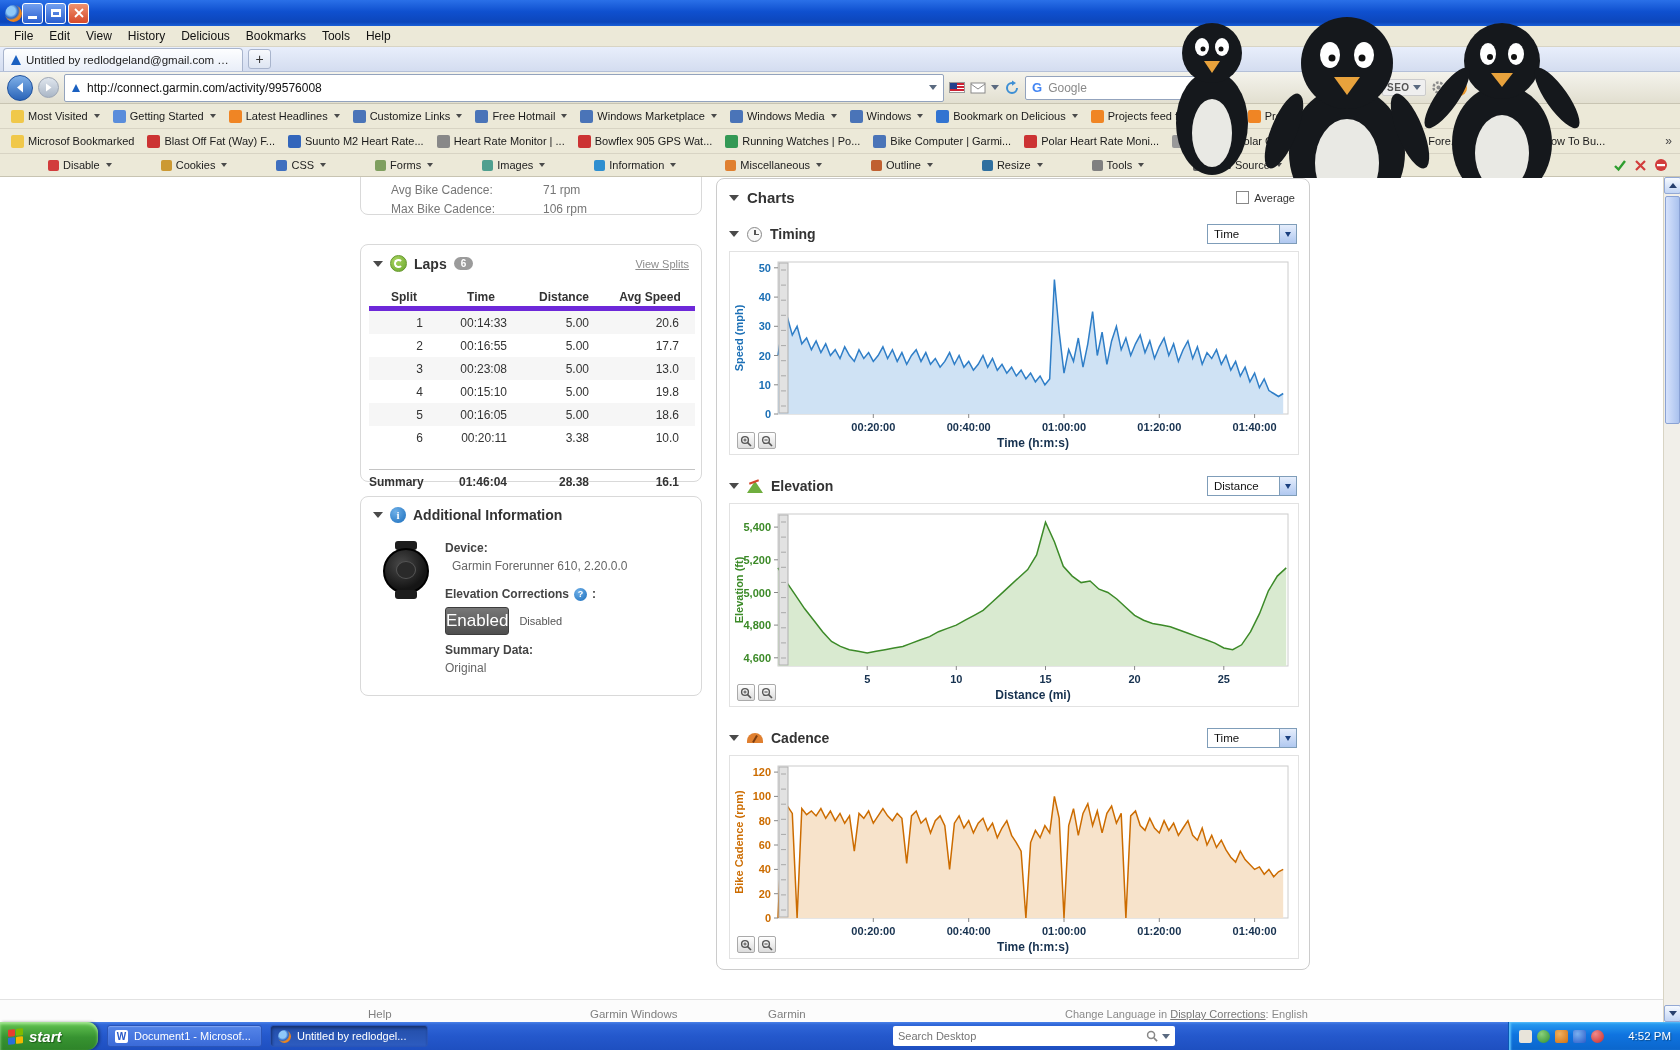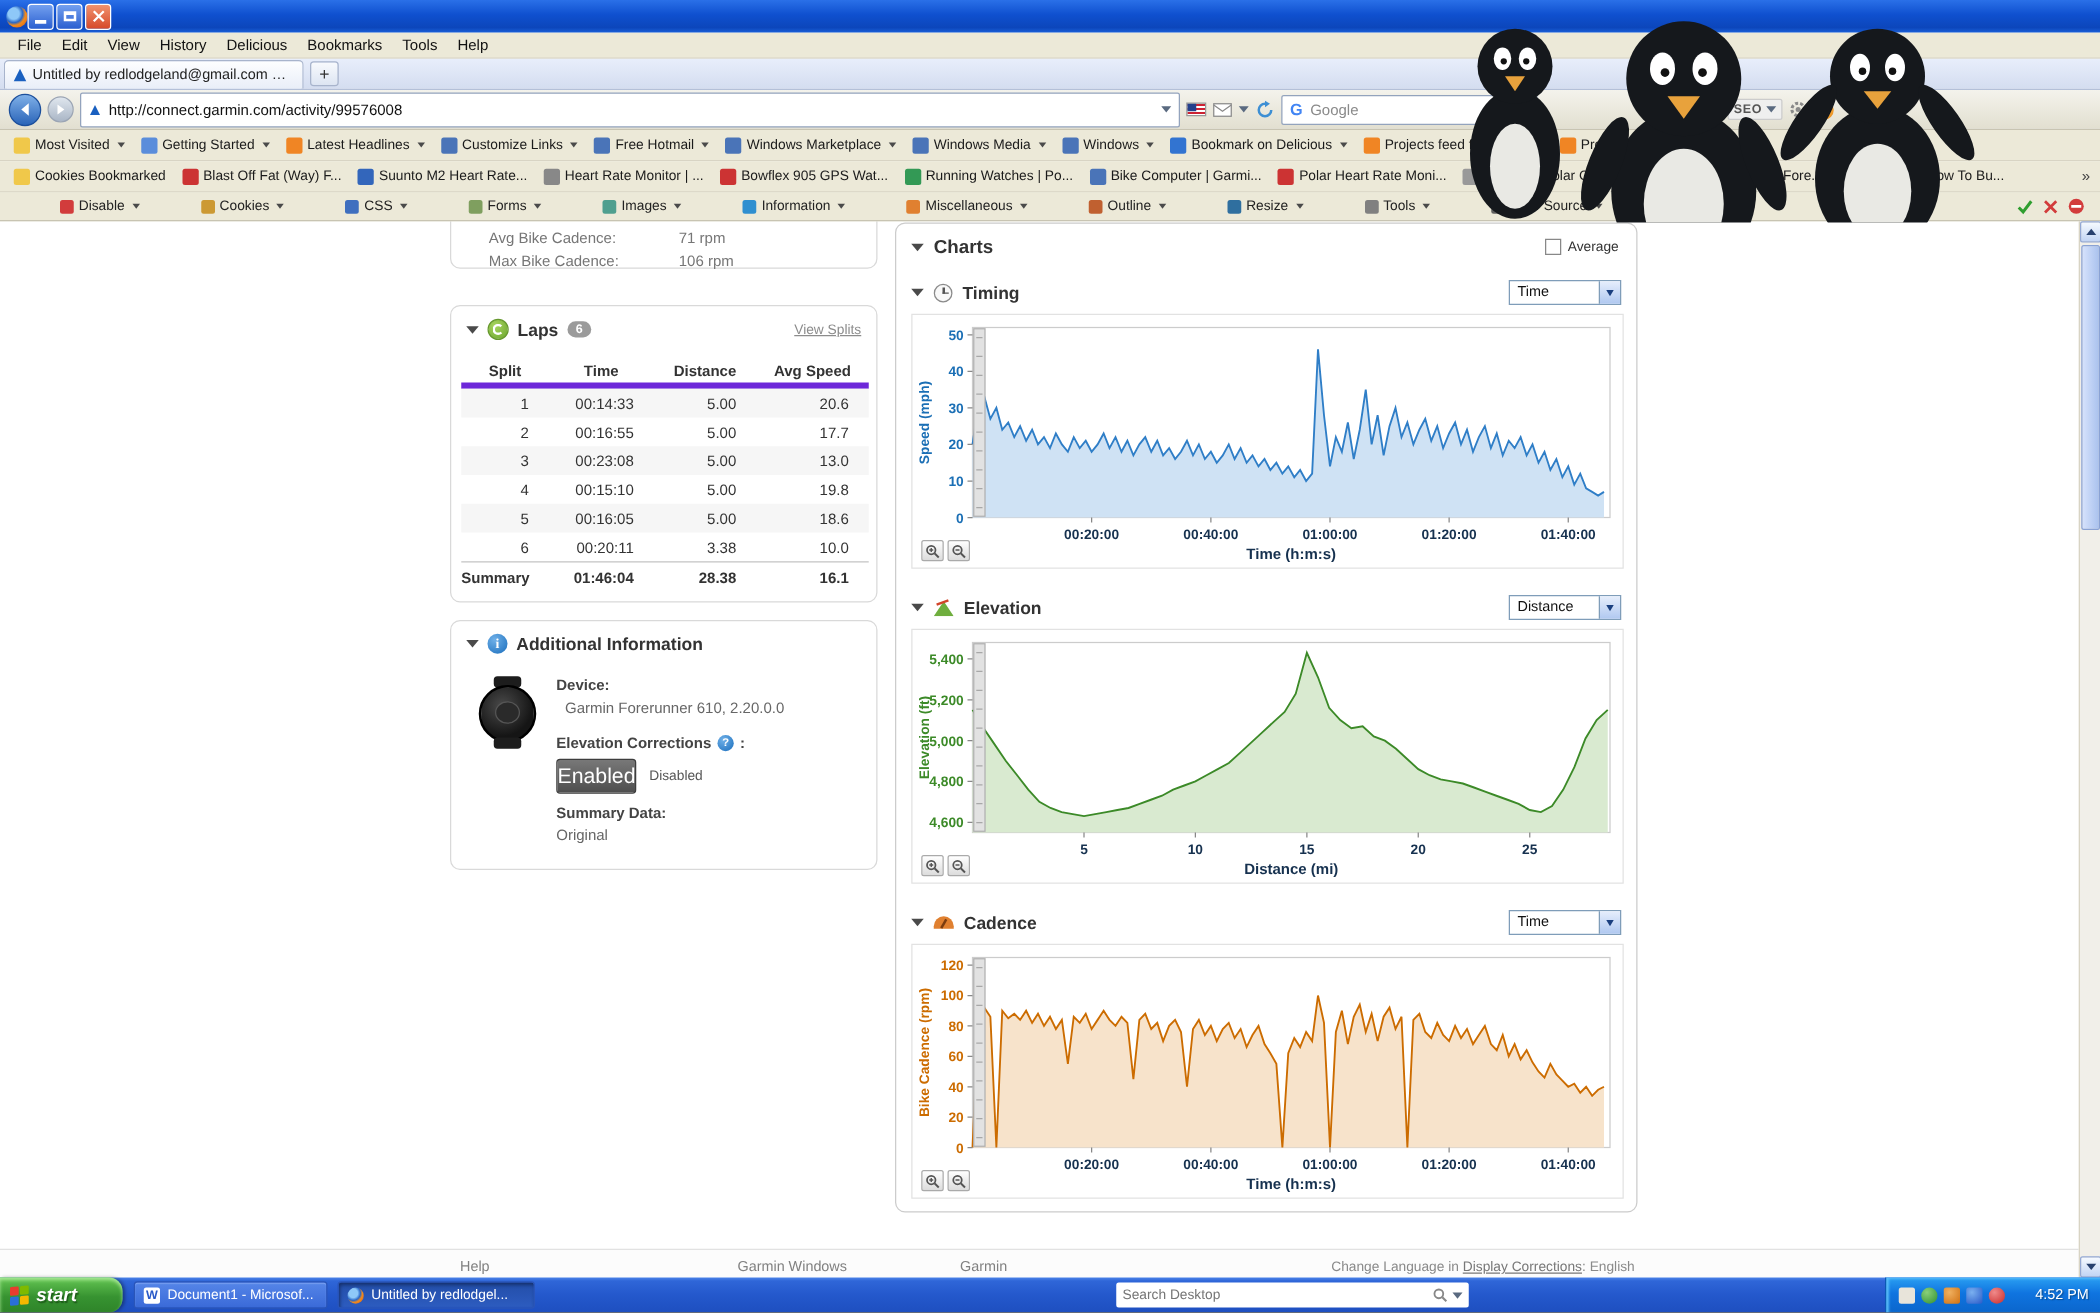--- a/index.html
+++ b/index.html
@@ -103,21 +103,21 @@
   .lapsicon { width:17px; height:17px; border-radius:50%; background:radial-gradient(circle at 35% 30%, #a8d45f, #7ab23a 75%);
     border:1px solid #66982e; display:flex; align-items:center; justify-content:center; }
   .lapsicon b { width:9px; height:9px; border:2px solid #fff; border-radius:50%; border-right-color:transparent; display:block; }
   #laps-table { position:absolute; left:8px; top:42px; width:326px; }
   .lrow { display:flex; height:23px; align-items:center; font-size:12px; color:#333; }
   .lrow .c1{width:70px;} .lrow .c2{width:84px;} .lrow .c3{width:82px;} .lrow .c4{width:90px;}
   .lhead { border-bottom:5px solid #6d28d9; height:24px; }
   .lhead span { font-weight:bold; text-align:center; }
   .lbody .lrow span, .lsum span { text-align:right; padding-right:16px; }
   .lbody > div:nth-of-type(odd) { background:#f6f6f6; }
-  .lsum { border-top:1px solid #c4c4c4; font-weight:bold; height:24px; }
+  .lsum { border-top:1px solid #c4c4c4; font-weight:bold; height:24px;margin-top:20px; }
 
   
   #addl-card { left:360px; top:319px; width:342px; height:200px; }
   .infoicon { width:16px; height:16px; border-radius:50%; background:radial-gradient(circle at 35% 30%, #6fb0e8, #2f7ec7 75%);
     color:#fff; font-size:11px; font-weight:bold; font-family:"Liberation Serif", serif;
     display:flex; align-items:center; justify-content:center; }
   .helpicon { width:13px; height:13px; border-radius:50%; background:radial-gradient(circle at 35% 30%, #6fb0e8, #2f7ec7 75%);
     color:#fff; font-size:9px; font-weight:bold; display:flex; align-items:center; justify-content:center; }
   .addl-lbl { position:absolute; font-size:12px; font-weight:bold; color:#444; }
   .addl-val { position:absolute; font-size:12px; color:#666; }
@@ -367,21 +367,21 @@
         <span>Projects feed from So...</span>
         <span class="caret"></span>
       </span>
     </div>
 
   <div id="bmrow2" class="bmbar">
     <span style="display:flex;flex:1;align-items:center;gap:1px;overflow:hidden;">
 
         <span class="bmitem">
           <span class="bmicon" style="background: rgb(240, 200, 74);"></span>
-          <span>Cookies Bookmarked</span>
+          <span>Microsof Bookmarked</span>
         </span>
 
         <span class="bmitem">
           <span class="bmicon" style="background: rgb(204, 51, 51);"></span>
           <span>Blast Off Fat (Way) F...</span>
         </span>
 
         <span class="bmitem">
           <span class="bmicon" style="background: rgb(51, 102, 187);"></span>
           <span>Suunto M2 Heart Rate...</span>

